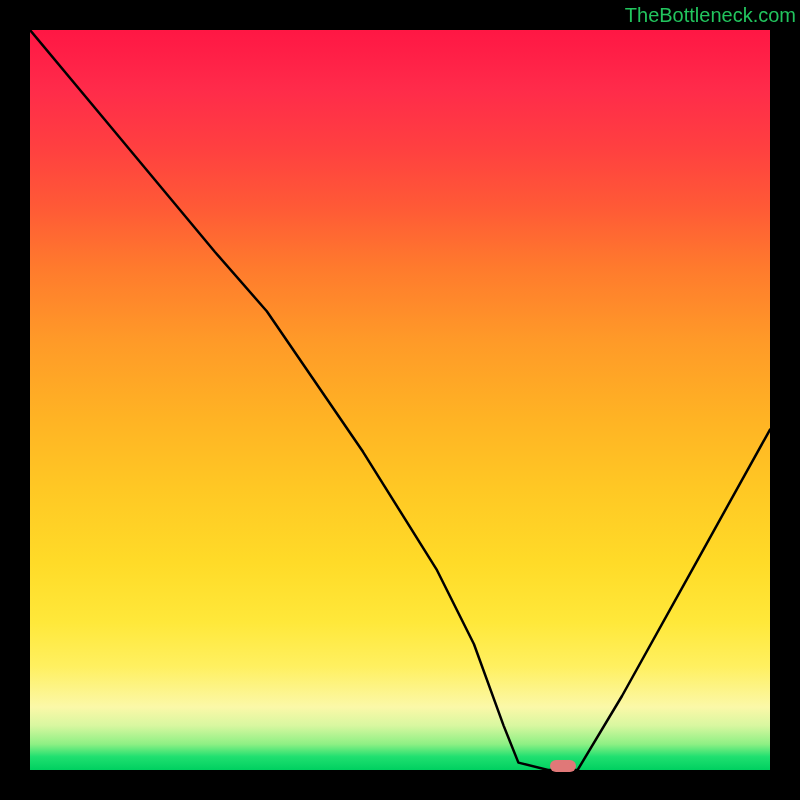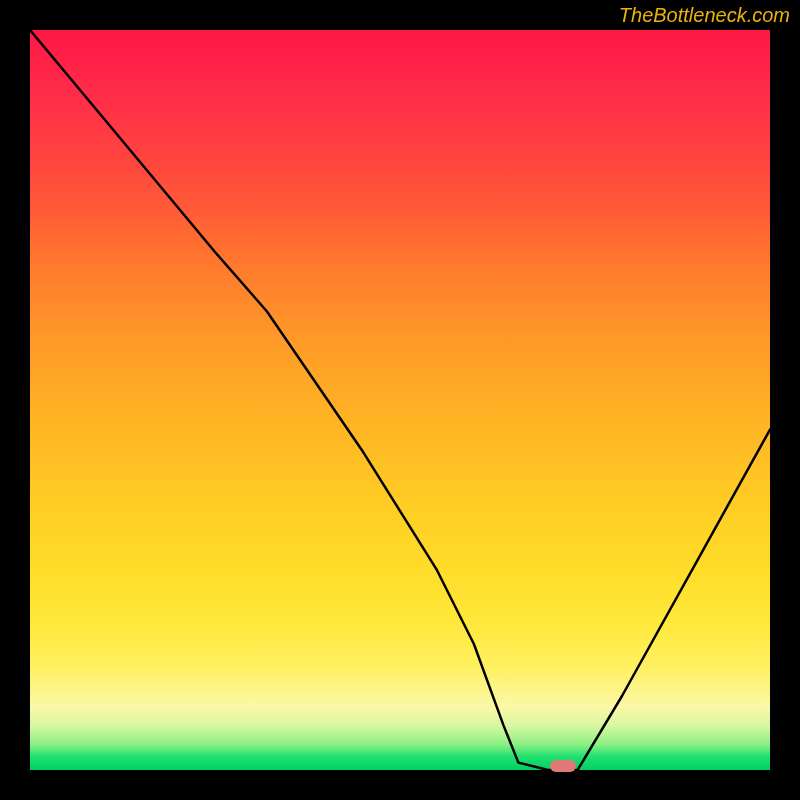--- a/index.html
+++ b/index.html
@@ -7,26 +7,25 @@
     width: 800px;
     height: 800px;
     background: #000;
     font-family: Arial, sans-serif;
     position: relative;
     overflow: hidden;
   }
   .watermark {
     position: absolute;
     top: 4px;
-    right: 10px;
-    color: #eab308;
+    right: 4px;
+    color: #22c55e;
     font-size: 20px;
     font-weight: 500;
     z-index: 10;
-    font-style: italic;
   }
   .plot-area {
     position: absolute;
     left: 30px;
     top: 30px;
     width: 740px;
     height: 740px;
   }
   .gradient-bg {
     position: absolute;

